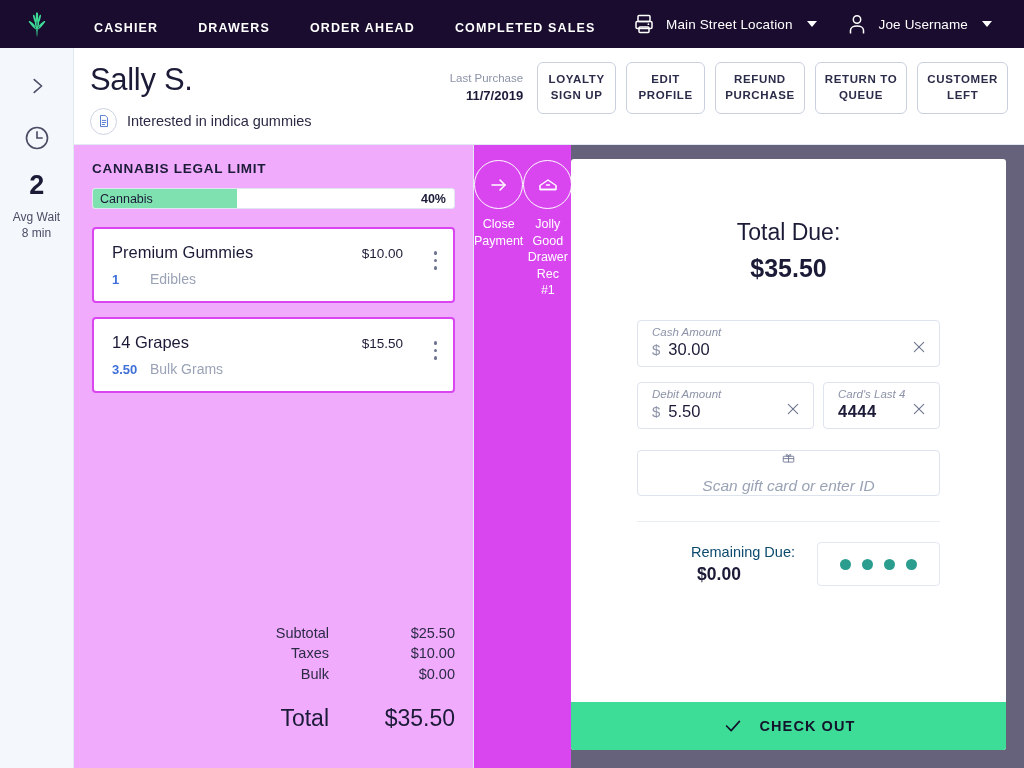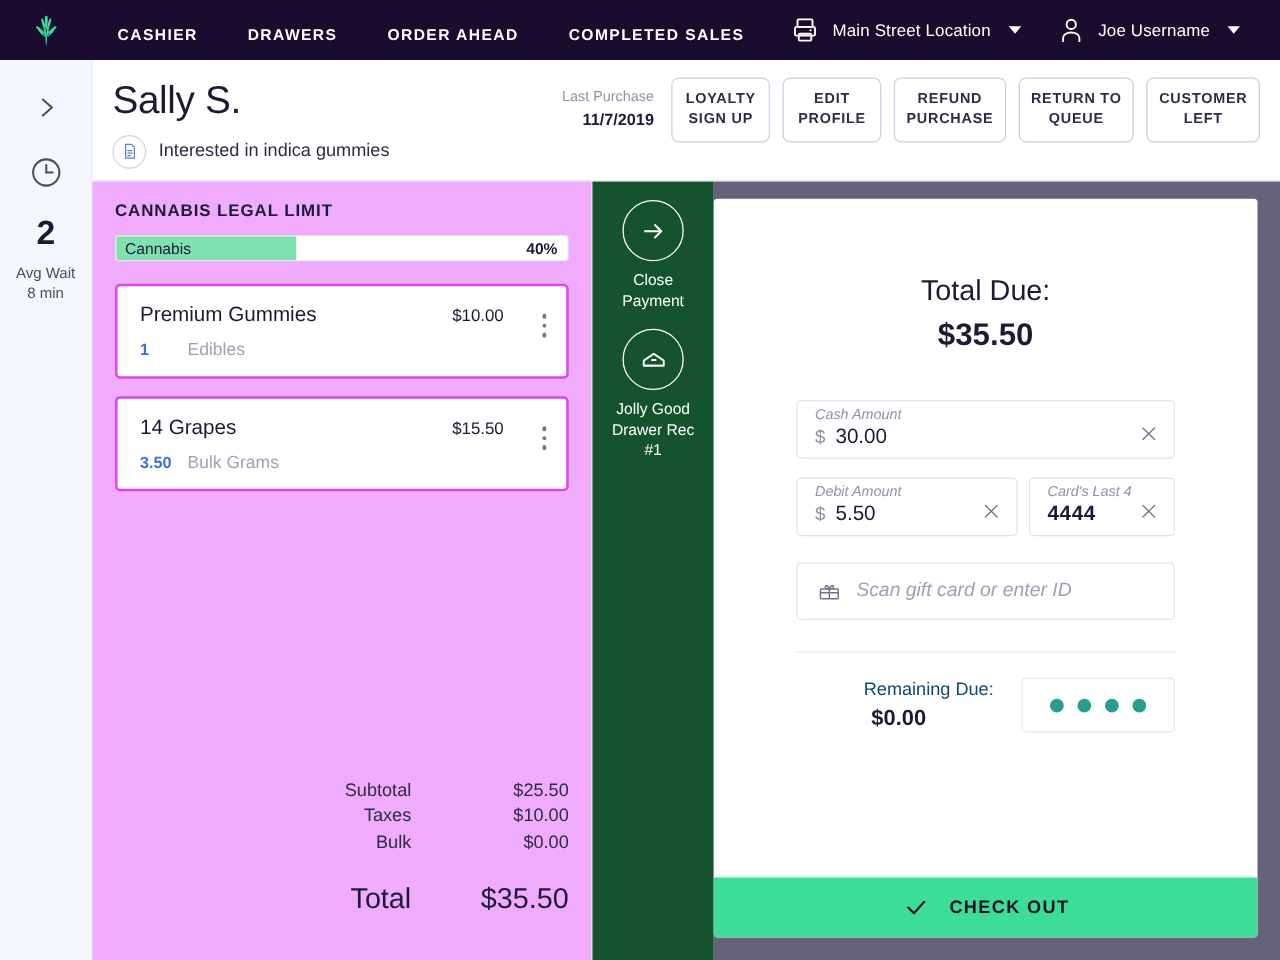--- a/index.html
+++ b/index.html
@@ -105,22 +105,22 @@
 
   .totals { margin-top: auto; padding-bottom: 18px; }
   .tot-row { display: flex; justify-content: flex-end; align-items: baseline; font-size: 14.5px; color: #2b2b45; line-height: 1.4; }
   .tot-label { width: 160px; text-align: right; padding-right: 16px; }
   .tot-val { width: 110px; text-align: right; }
   .tot-row.grand { margin-top: 18px; font-size: 23px; font-weight: 400; color: #1b1b38; }
   .tot-row.grand .tot-label { padding-right: 16px; }
 
   
   .actionrail {
-    width: 97px; flex: 0 0 97px; background: #14532d; display: flex; flex-direction: column;
-    align-items: center; padding-top: 15px; color: #ffffff;
+    width: 97px; flex: 0 0 97px; background: #d946ef; display: flex; 
+    padding-top: 15px; color: #ffffff;
   }
   .circ {
     width: 49px; height: 49px; border-radius: 50%; border: 1.6px solid #ffffff;
     display: flex; align-items: center; justify-content: center; cursor: pointer;
   }
   .circ-label { margin-top: 7px; font-size: 12.5px; line-height: 1.32; text-align: center; color: #ffffff; }
   .action-group { display: flex; flex-direction: column; align-items: center; margin-bottom: 14px; }
 
   
   .paywrap { flex: 1 1 auto; background: #66627c; padding: 14px 18px 18px 0; display: flex; min-width: 0; }
@@ -141,21 +141,21 @@
   .field-cur { color: #8c93a8; font-size: 15px; }
   .clear-x { margin-left: auto; width: 16px; height: 16px; margin-top: 6px; cursor: pointer; }
   .fields-row { display: flex; gap: 9px; margin-top: 15px; }
   .field.cash { margin-top: 37px; }
   .field.debit { flex: 1 1 auto; }
   .field.last4 { width: 117px; flex: 0 0 117px; }
   .field.last4 .field-value { font-weight: 700; letter-spacing: .03em; }
 
   .giftfield {
     margin-top: 21px; border: 1px solid #dde4ee; border-radius: 4px; height: 46px;
-    display: flex; align-items: center; gap: 12px; padding: 0 16px; cursor: text;
+    display: flex; align-items: center; gap: 12px; padding: 0 16px; cursor: text; flex-direction: column;
   }
   .gift-ph { font-size: 15.5px; color: #9aa2b5; font-style: italic; }
 
   .divider { height: 1px; background: #e8edf4; margin-top: 25px; }
 
   .remaining-row { display: flex; align-items: center; margin-top: 20px; }
   .rem-block { flex: 0 0 auto; text-align: center; padding-left: 6px; }
   .rem-label { font-size: 14.5px; color: #0c4a6e; margin-left: 48px; }
   .rem-val { font-size: 17.5px; font-weight: 700; color: #1b1b38; margin-top: 4px; }
   .dots-box {

